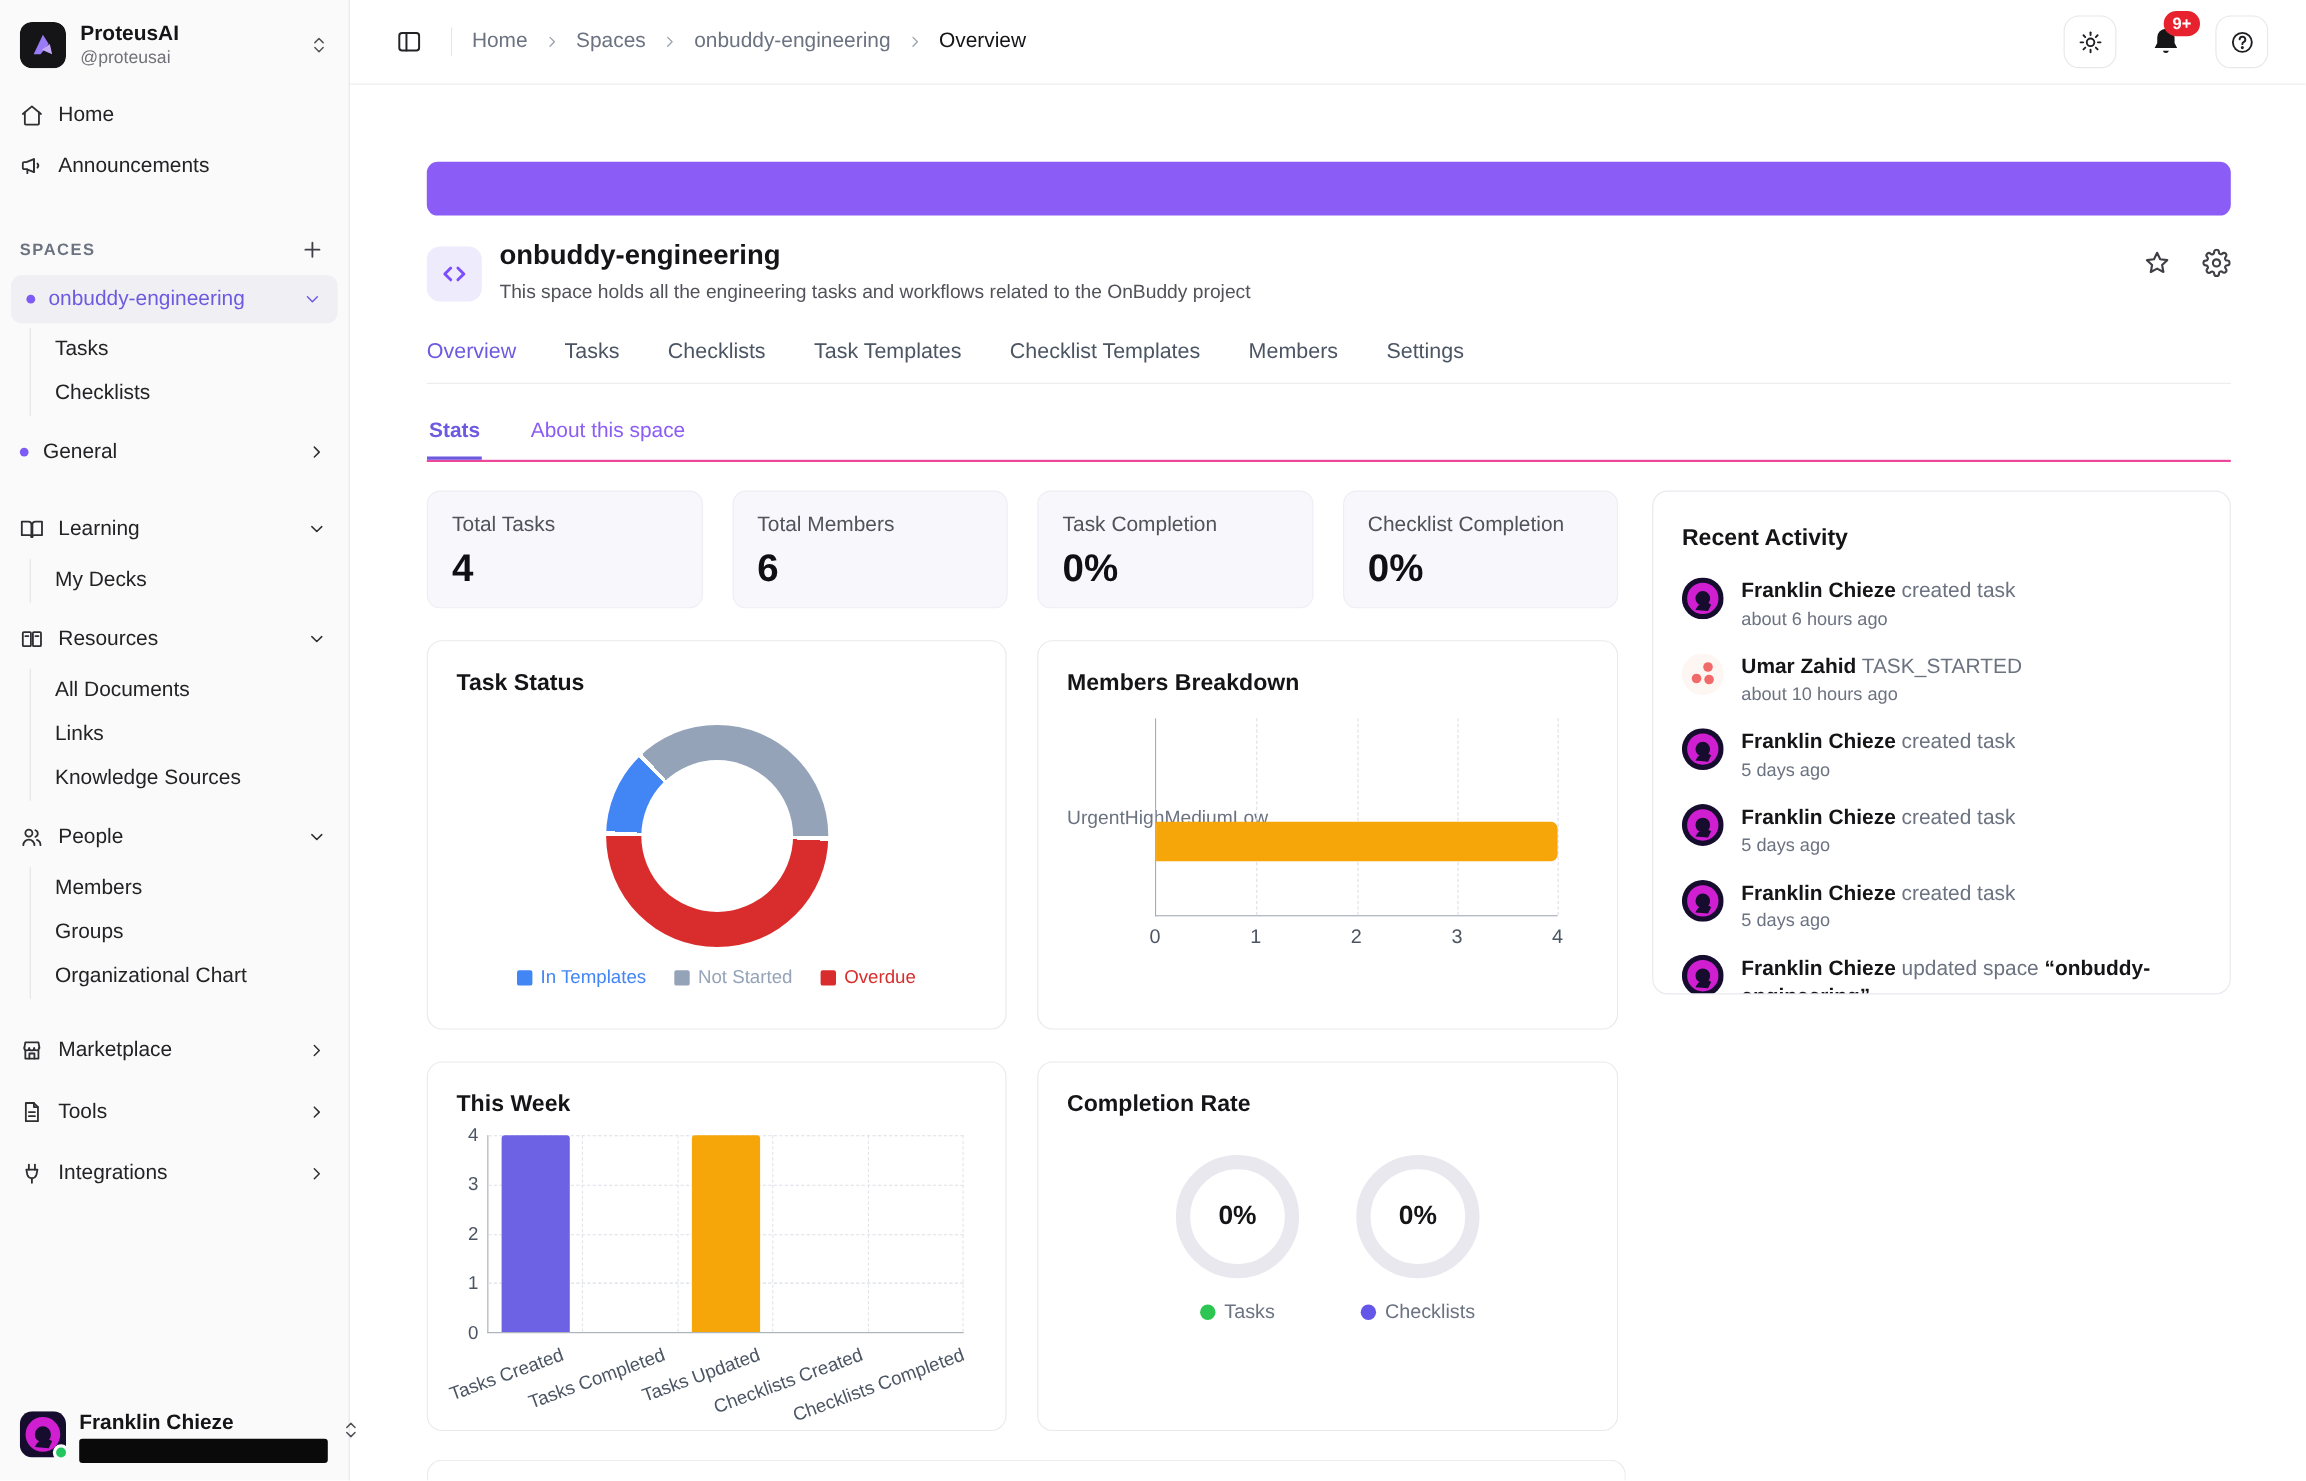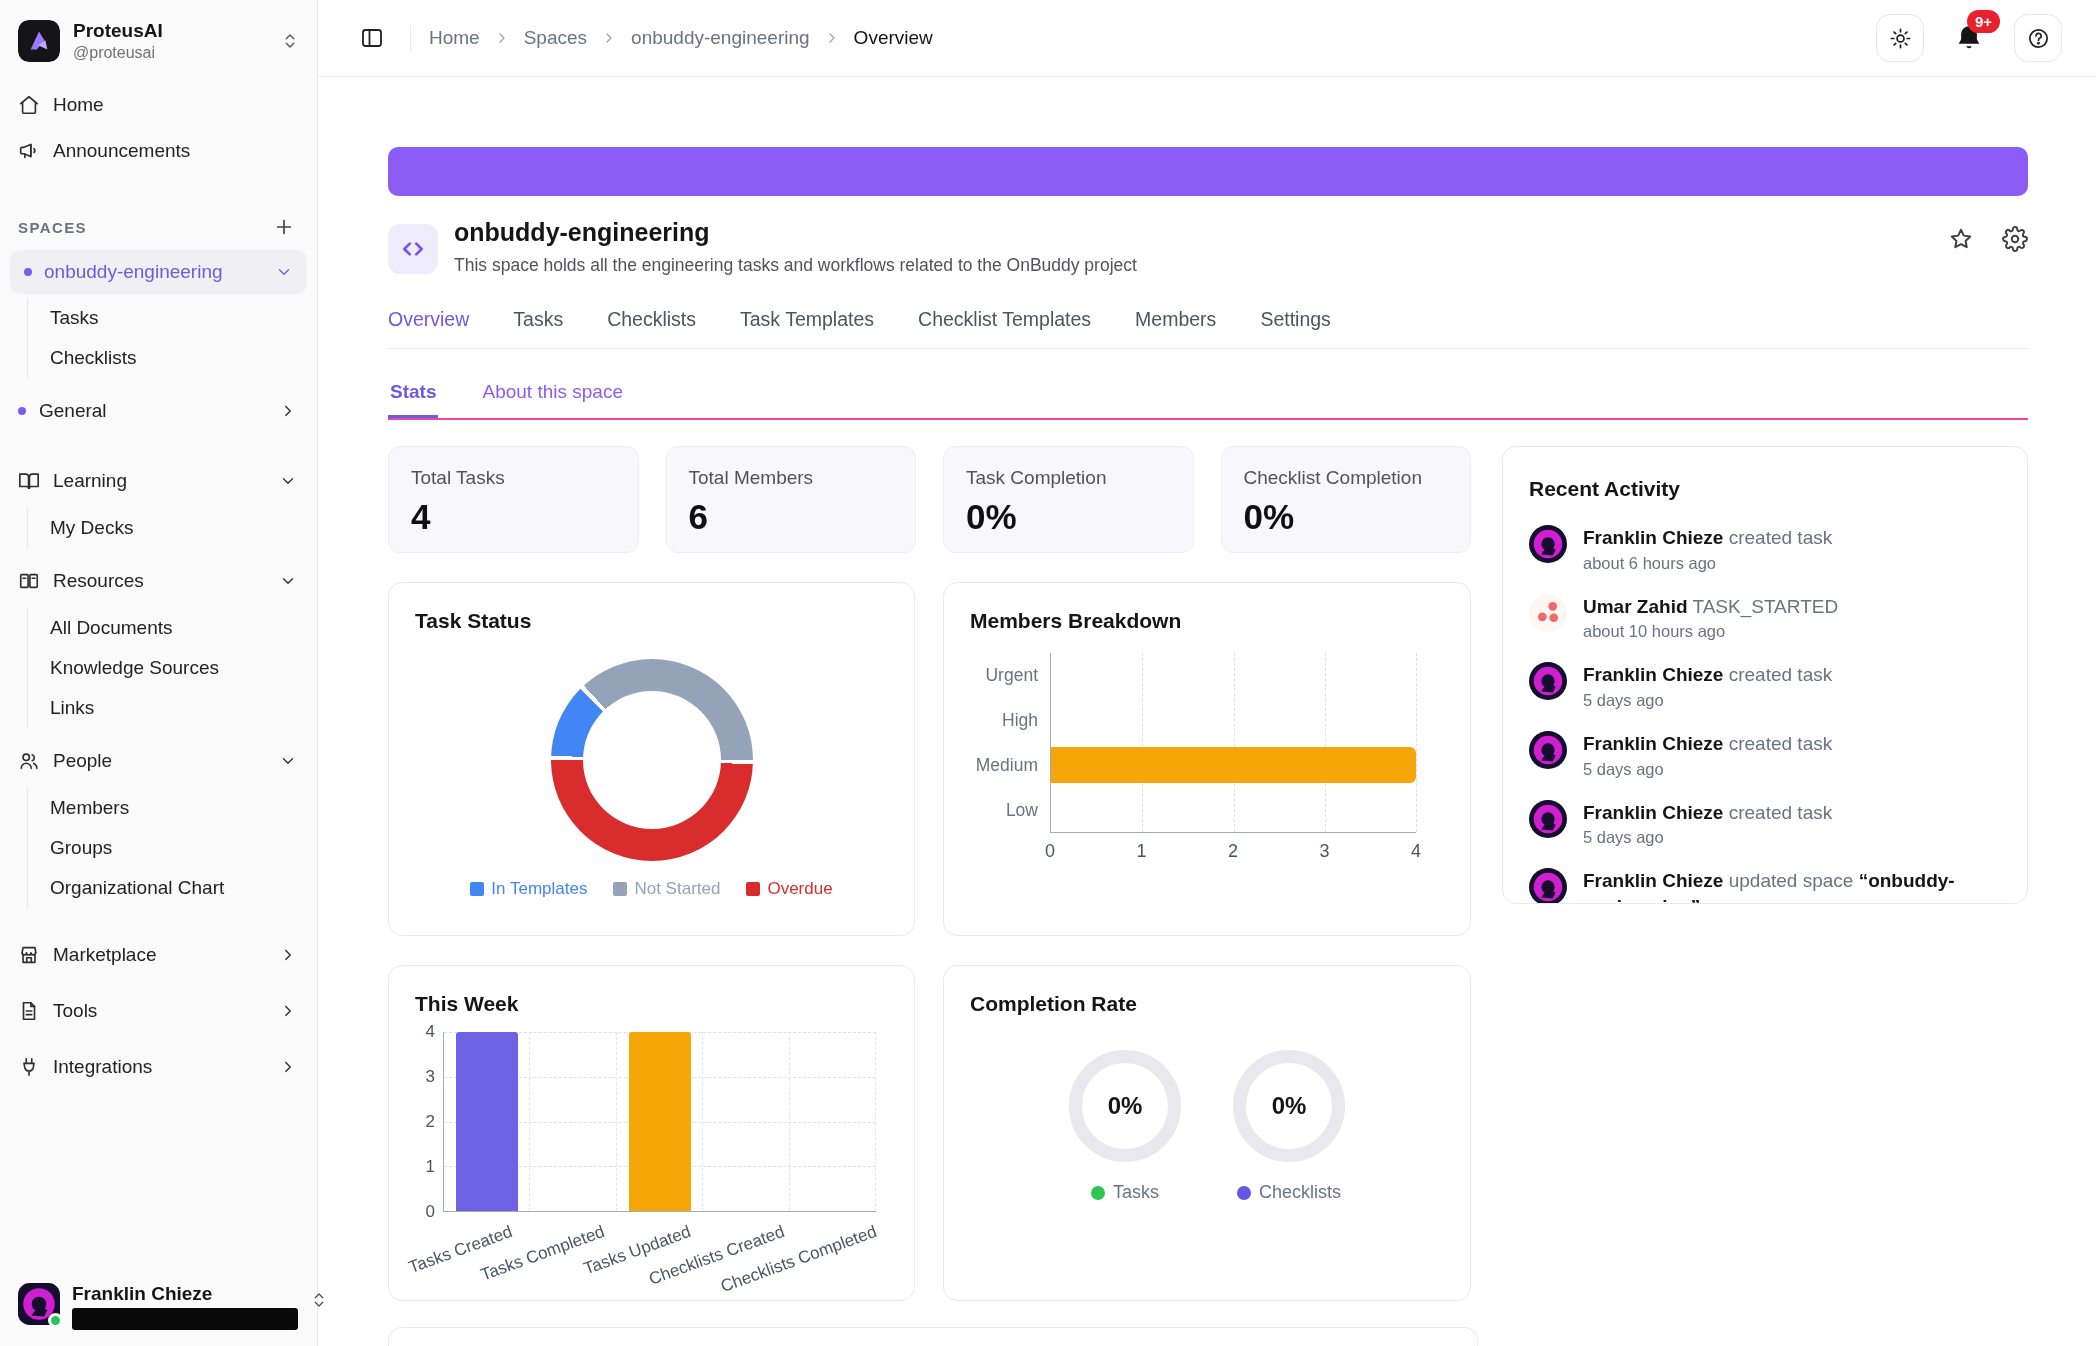--- a/index.html
+++ b/index.html
@@ -99,21 +99,21 @@
 
   
   .donut{width:202px;height:202px;border-radius:50%;margin:26px auto 0;position:relative}
   .donut::after{content:"";position:absolute;inset:32px;background:#fff;border-radius:50%}
   .ts-legend{display:flex;justify-content:center;gap:26px;margin-top:18px;font-size:17px}
   .leg{display:flex;align-items:center;gap:7px}
   .sw{width:14px;height:14px;border-radius:2px}
 
   
   .pb-chart{display:flex;margin-top:20px;padding-right:28px}
-  .pb-ylabels{width:80px;height:180px;display:flex;flex-direction:column;text-align:right;
+  .pb-ylabels{width:80px;height:180px;display:flex;flex-direction:row;text-align:right;
               padding-right:12px;font-size:17.5px;color:#6b7280}
   .pb-ylabels span{flex:1;display:flex;align-items:center;justify-content:flex-end}
   .pb-plotwrap{flex:1}
   .pb-plot{position:relative;height:180px;border-left:1px solid #a6abb5;border-bottom:1px solid #a6abb5}
   .pb-grid{position:absolute;top:0;bottom:0;border-left:1px dashed #dcdfe5}
   .pb-bar{position:absolute;left:0;height:36px;border-radius:0 6px 6px 0}
   .pb-xticks{position:relative;height:30px;margin-top:8px;font-size:18px;color:#4b5563}
   .pb-xticks span{position:absolute;transform:translateX(-50%)}
 
   
@@ -255,24 +255,24 @@
       <span class="grow">Resources</span>
       <svg class="chev" viewBox="0 0 24 24">
         <polyline class="ico" points="6 9 12 15 18 9"></polyline>
       </svg>
     </div>
     <div class="side-sub">
       <div class="side-item">
         <span>All Documents</span>
       </div>
       <div class="side-item">
+        <span>Links</span>
+      </div>
+      <div class="side-item">
         <span>Knowledge Sources</span>
-      </div>
-      <div class="side-item">
-        <span>Links</span>
       </div>
     </div>
 
     <div class="side-item mt-sm">
       <svg class="ico" viewBox="0 0 24 24">
         <circle cx="9" cy="8" r="3.5"></circle>
           <path d="M3.5 20c0-3 2.5-5.5 5.5-5.5S14.5 17 14.5 20"></path>
         <path d="M15.5 5.2a3.5 3.5 0 0 1 0 6.6"></path>
           <path d="M17 14.8c2.1.7 3.5 2.8 3.5 5.2"></path>
       </svg>

